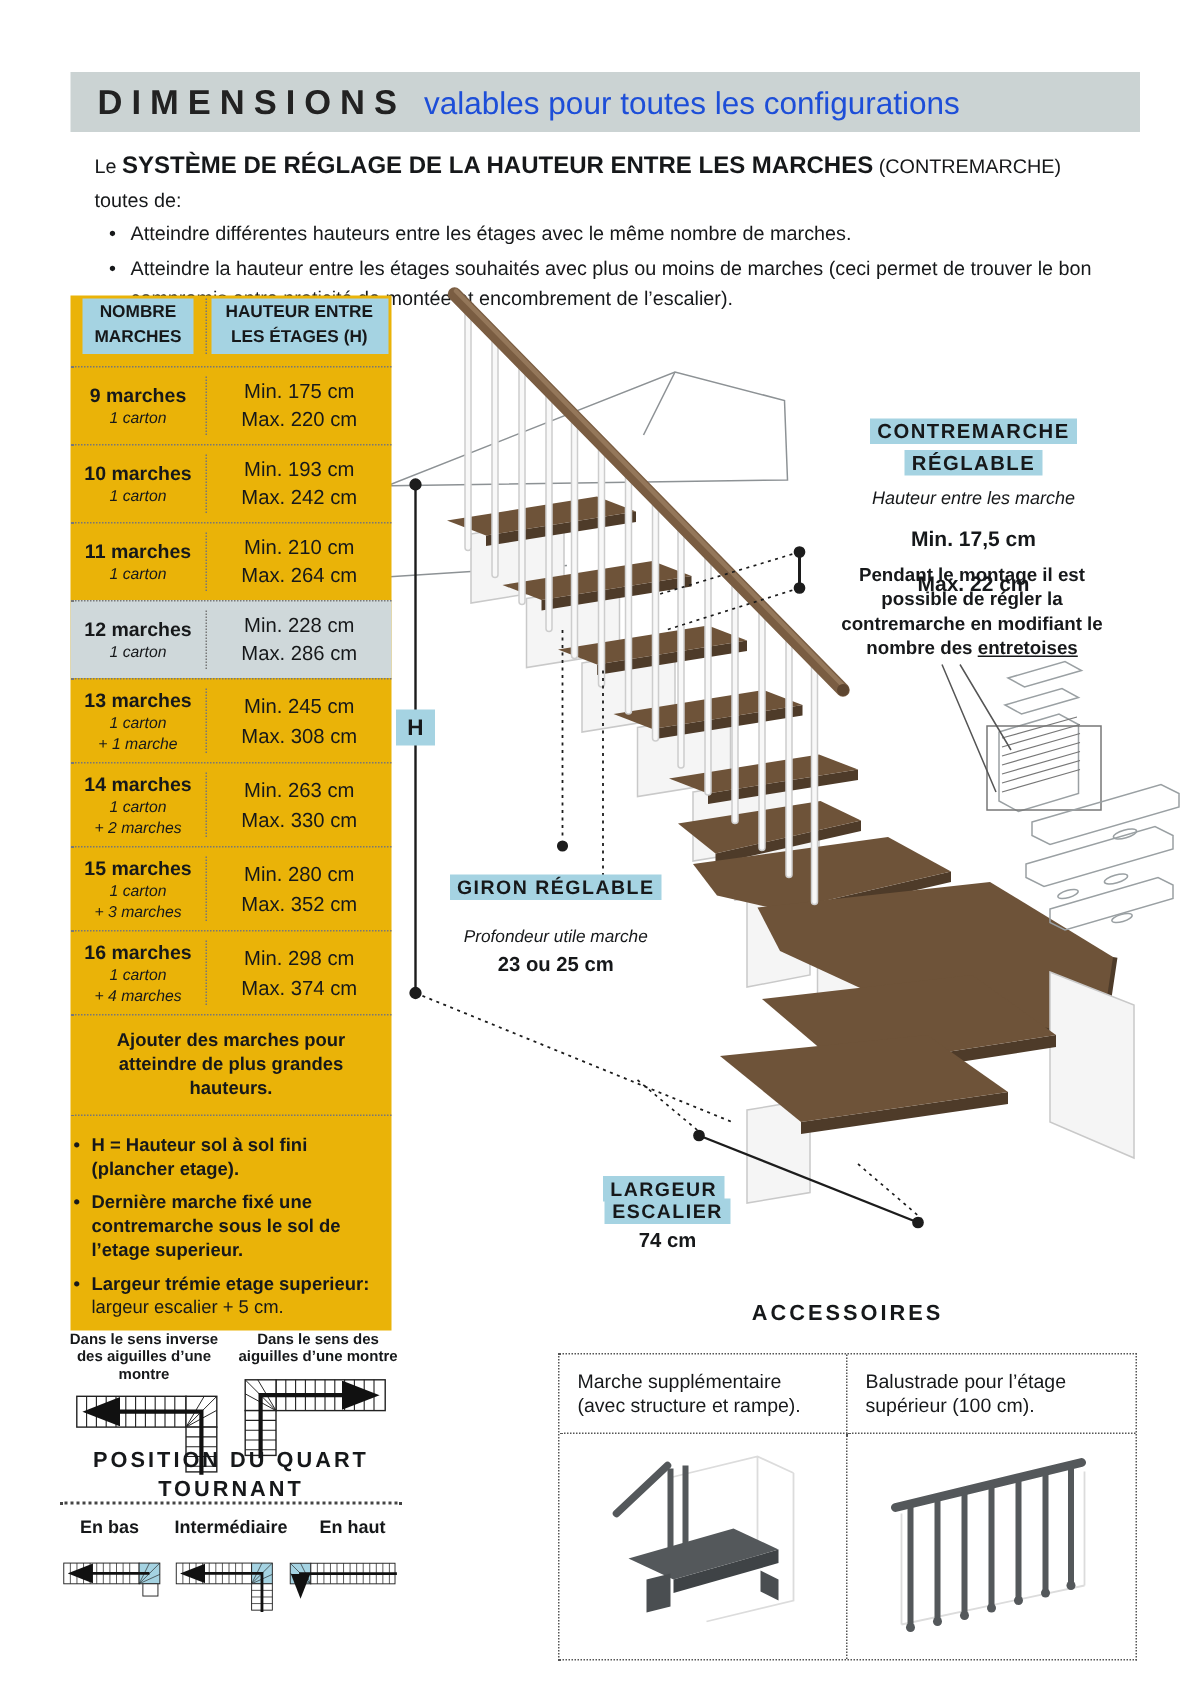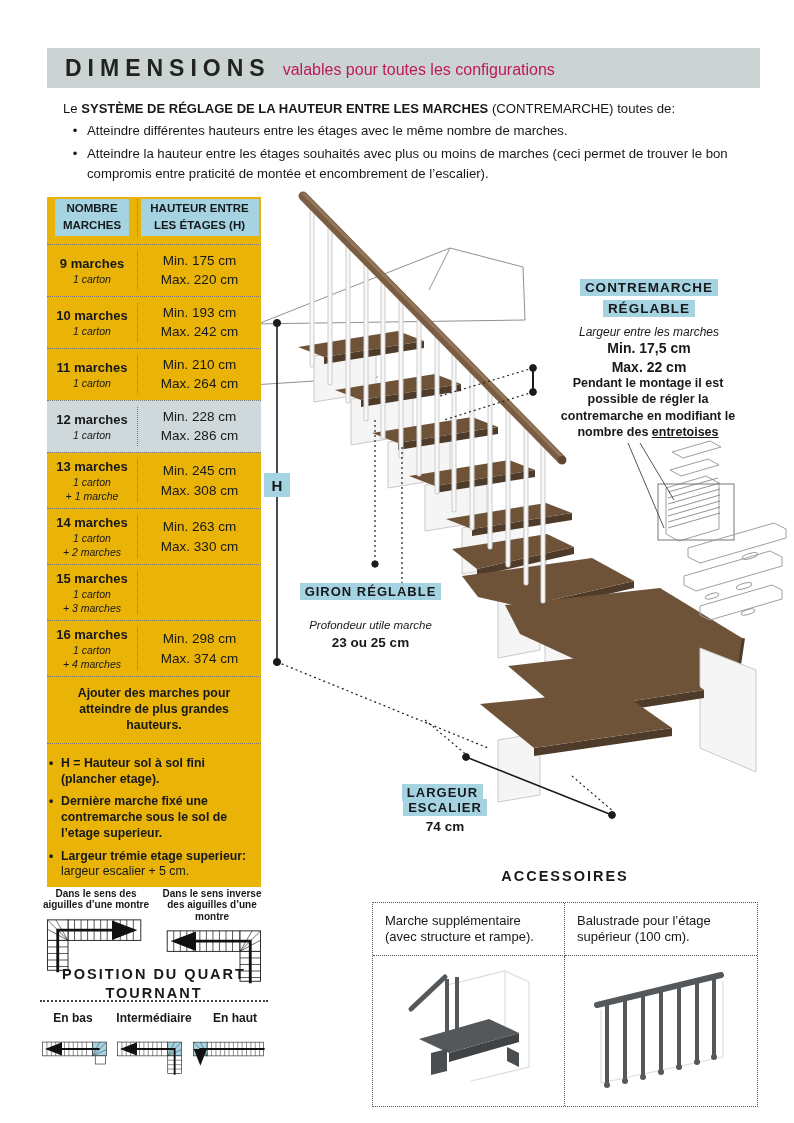--- a/index.html
+++ b/index.html
@@ -2,24 +2,24 @@
 <html style="--accent-blue: #a5d3e2; --row-highlight: #cfd8da; --titlebar-gray: #cbd3d3; --wood-brown: #6e5339; --rail-brown: #7a5d42; --dark-gray-accessory: #54585b;"><head>
 <meta charset="utf-8">
 <style>
   html,body{margin:0;padding:0;background:#fff;}
   .page{position:relative;width:794px;height:1123px;background:#fff;overflow:hidden;
         font-family:"Liberation Sans",sans-serif;color:#16181a;}
   
   .titlebar{position:absolute;left:47px;top:48px;width:713px;height:40px;
             background:var(--titlebar-gray,#cbd3d3);display:flex;align-items:center;}
   .titlebar .big{font-size:23px;font-weight:bold;letter-spacing:6px;margin-left:18px;color:#222;}
-  .titlebar .sub{font-size:16px;color:#be185d;margin-left:12px;margin-top:4px;}
+  .titlebar .sub{font-size:21px;color:#1d4ed8;margin-left:12px;margin-top:4px;}
   
   .intro{position:absolute;left:63px;top:99px;width:678px;font-size:13.2px;line-height:1.55;}
-  .intro .lead b{font-size:13px;}
+  .intro .lead b{font-size:16px;}
   .intro ul{margin:2px 0 0 0;padding:0;list-style:none;}
   .intro li{display:flex;margin-top:2px;}
   .intro .bu{width:24px;text-align:center;flex:0 0 24px;}
   
   .content{position:absolute;left:0;top:185px;width:794px;height:672px;}
   .stairs-svg{position:absolute;left:230px;top:0;width:564px;height:672px;z-index:1;}
   
   .tablecol{position:absolute;left:47px;top:12px;width:214px;background:#eab308;z-index:3;font-size:13px;}
   .thead{display:flex;text-align:center;padding:2px 0 8px 0;}
   .tc1{width:90px;flex:0 0 90px;border-right:1px dotted #777;display:flex;flex-direction:column;
@@ -38,21 +38,21 @@
          font-weight:bold;font-size:12.3px;padding:9px 4px;line-height:1.3;}
   .notes{padding:12px 0 0 2px;}
   .note{display:flex;font-size:12.3px;font-weight:bold;line-height:1.28;margin-bottom:7px;}
   .note .nb{flex:0 0 12px;}
   .note .nr{font-weight:normal;}
   
   .ov{position:absolute;z-index:2;text-align:center;}
   .ov-contremarche{left:563px;top:93px;width:172px;}
   .ov-contremarche .t{font-weight:bold;font-size:13.5px;letter-spacing:1px;line-height:1.55;}
   .ov-contremarche .s{font-style:italic;font-size:12px;margin-top:5px;}
-  .ov-contremarche .v{font-weight:bold;font-size:14px;line-height:1.35;margin-top:0;}
+  .ov-contremarche .v{font-weight:bold;font-size:14px;line-height:1.35;margin-top:11px;}
   .ov-montage{left:553px;top:190px;width:190px;font-weight:bold;font-size:12.5px;line-height:1.3;}
   .ov-montage .ul{text-decoration:underline;}
   .ov-giron{left:293px;top:399px;width:155px;}
   .ov-giron .t,.ov-largeur .t{font-weight:bold;font-size:13px;letter-spacing:1px;}
   .ov-giron .s{font-style:italic;font-size:11.5px;margin-top:20px;}
   .ov-giron .v,.ov-largeur .v{font-weight:bold;font-size:13.5px;margin-top:4px;}
   .ov-largeur{left:366px;top:600px;width:158px;}
   .ov-h{left:264px;top:288px;width:26px;height:24px;background:var(--accent-blue,#a5d3e2);
         display:flex;align-items:center;justify-content:center;font-weight:bold;font-size:15px;}
   
@@ -291,20 +291,24 @@
       <div class="mm">Max. 330 cm</div>
     </div>
   </div>
 
   <div class="trow">
     <div class="tc1">
       <div class="marches">15 marches</div>
       <div class="carton">1 carton</div>
       <div class="carton">+ 3 marches</div>
     </div>
+    <div class="tc2">
+      <div class="mm">Min. 280 cm</div>
+      <div class="mm">Max. 352 cm</div>
+    </div>
   </div>
 
   <div class="trow">
     <div class="tc1">
       <div class="marches">16 marches</div>
       <div class="carton">1 carton</div>
       <div class="carton">+ 4 marches</div>
     </div>
     <div class="tc2">
       <div class="mm">Min. 298 cm</div>
@@ -324,21 +328,21 @@
         </div>
         <div class="note">
           <span class="nb">•</span>
           <div><b>Largeur trémie etage superieur:</b><span class="nr"> largeur escalier + 5 cm.</span></div>
         </div>
       </div>
     </div>
 
     <div class="ov ov-contremarche">
       <div class="t"><span class="hl-inline">CONTREMARCHE RÉGLABLE</span></div>
-      <div class="s">Largeur entre les marches</div>
+      <div class="s">Hauteur entre les marche</div>
       <div class="v">Min. 17,5 cm</div>
       <div class="v">Max. 22 cm</div>
     </div>
 
     <div class="ov ov-montage">
       <span>Pendant le montage il est possible de régler la contremarche en modifiant le nombre des </span><span class="ul">entretoises</span>
     </div>
 
     <div class="ov ov-giron">
       <div class="t"><span class="hl-inline">GIRON RÉGLABLE</span></div>
@@ -352,42 +356,42 @@
     </div>
 
     <div class="ov ov-h">H</div>
   </div>
 
   <div class="bottom">
 
     <div class="sens">
       <div class="mini-title">SENS DE MONTÉE</div>
       <div class="sens-opts">
+        <div class="sens-opt">
+          <div class="lbl">Dans le sens inverse des aiguilles d’une montre</div>
+          <svg width="112" height="62" viewBox="0 0 120 64">
+            <rect x="12" y="4" width="78" height="22" fill="#fff" stroke="#222"></rect>
+            <path d="M19,4 V26 M26,4 V26 M33,4 V26 M40,4 V26 M47,4 V26 M54,4 V26 M61,4 V26 M68,4 V26 M75,4 V26 M82,4 V26" stroke="#222" stroke-width="0.8"></path>
+            <rect x="90" y="4" width="22" height="22" fill="#fff" stroke="#222"></rect>
+            <path d="M90,26 L112,4 M90,26 L103,4 M90,26 L112,14" stroke="#222" stroke-width="0.7" fill="none"></path>
+            <rect x="90" y="26" width="22" height="32" fill="#fff" stroke="#222"></rect>
+            <path d="M90,33 H112 M90,40 H112 M90,47 H112 M90,54 H112" stroke="#222" stroke-width="0.8"></path>
+            <path d="M101,60 V15 H22" fill="none" stroke="#111" stroke-width="3" marker-end="url(#ah)"></path>
+          </svg>
+        </div>
         <div class="sens-opt">
           <div class="lbl">Dans le sens des aiguilles d’une montre</div>
           <svg width="112" height="62" viewBox="0 0 120 64">
             <rect x="30" y="4" width="78" height="22" fill="#fff" stroke="#222"></rect>
             <path d="M37,4 V26 M44,4 V26 M51,4 V26 M58,4 V26 M65,4 V26 M72,4 V26 M79,4 V26 M86,4 V26 M93,4 V26 M100,4 V26" stroke="#222" stroke-width="0.8"></path>
             <rect x="8" y="4" width="22" height="22" fill="#fff" stroke="#222"></rect>
             <path d="M30,26 L8,4 M30,26 L17,4 M30,26 L8,14" stroke="#222" stroke-width="0.7" fill="none"></path>
             <rect x="8" y="26" width="22" height="32" fill="#fff" stroke="#222"></rect>
             <path d="M8,33 H30 M8,40 H30 M8,47 H30 M8,54 H30" stroke="#222" stroke-width="0.8"></path>
             <path d="M19,60 V15 H98" fill="none" stroke="#111" stroke-width="3" marker-end="url(#ah)"></path>
-          </svg>
-        </div>
-        <div class="sens-opt">
-          <div class="lbl">Dans le sens inverse des aiguilles d’une montre</div>
-          <svg width="112" height="62" viewBox="0 0 120 64">
-            <rect x="12" y="4" width="78" height="22" fill="#fff" stroke="#222"></rect>
-            <path d="M19,4 V26 M26,4 V26 M33,4 V26 M40,4 V26 M47,4 V26 M54,4 V26 M61,4 V26 M68,4 V26 M75,4 V26 M82,4 V26" stroke="#222" stroke-width="0.8"></path>
-            <rect x="90" y="4" width="22" height="22" fill="#fff" stroke="#222"></rect>
-            <path d="M90,26 L112,4 M90,26 L103,4 M90,26 L112,14" stroke="#222" stroke-width="0.7" fill="none"></path>
-            <rect x="90" y="26" width="22" height="32" fill="#fff" stroke="#222"></rect>
-            <path d="M90,33 H112 M90,40 H112 M90,47 H112 M90,54 H112" stroke="#222" stroke-width="0.8"></path>
-            <path d="M101,60 V15 H22" fill="none" stroke="#111" stroke-width="3" marker-end="url(#ah)"></path>
           </svg>
         </div>
       </div>
       <div class="dotline"></div>
     </div>
 
     <div class="position">
       <div class="mini-title pos-title">POSITION DU QUART TOURNANT</div>
       <div class="pos-lbls">
         <div style="width:66px;">En bas</div>

